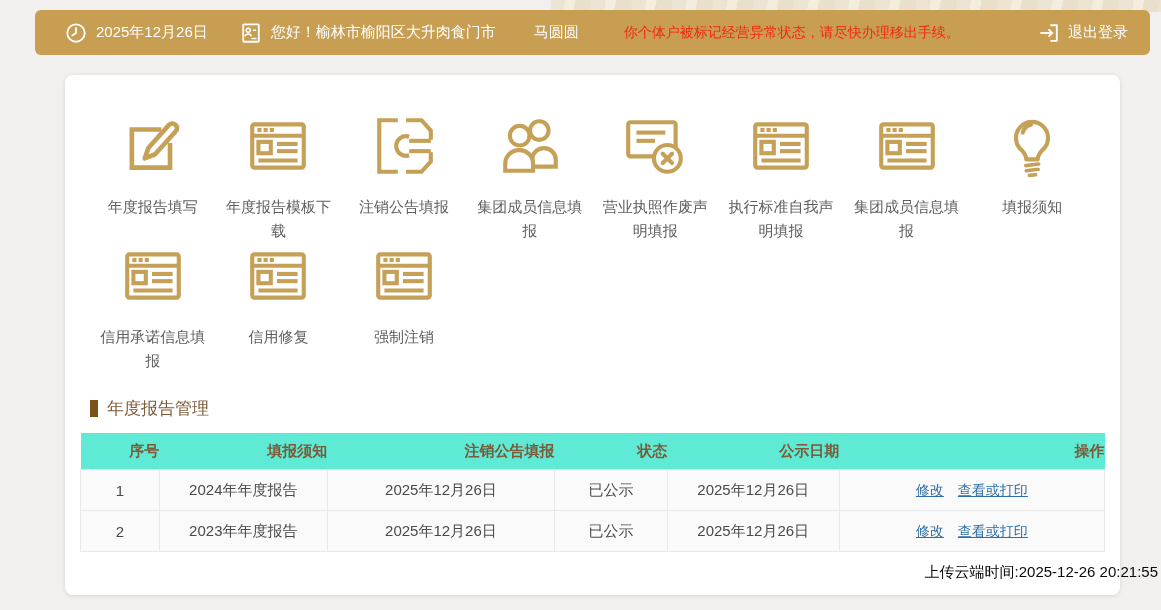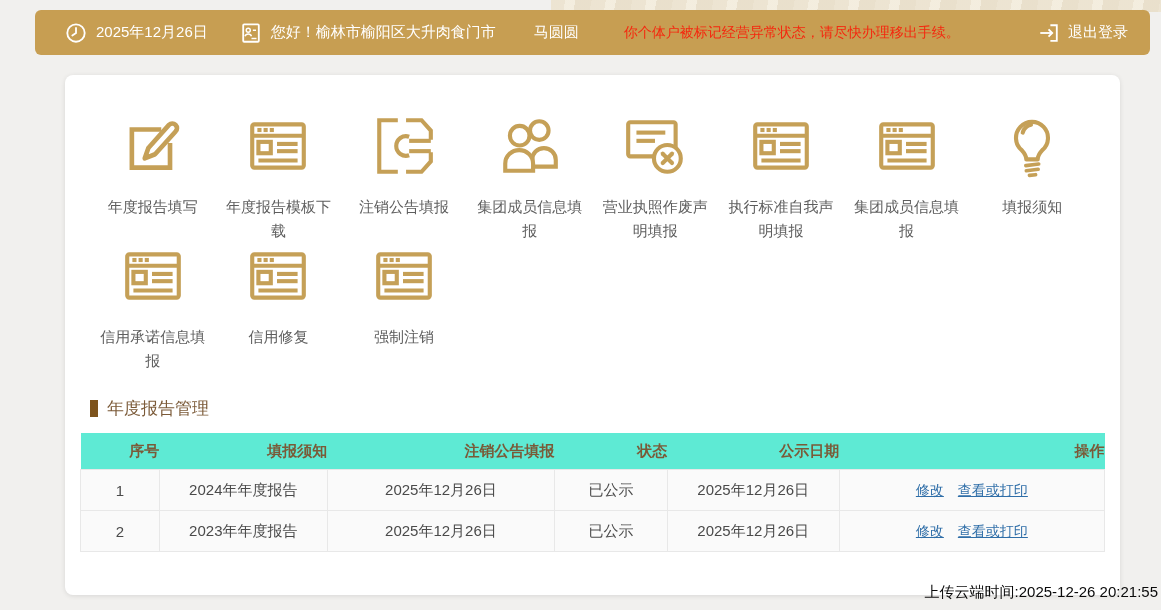--- a/index.html
+++ b/index.html
@@ -62,21 +62,21 @@
     text-align:right;
   }
   table.report td{
     background:#fafafa;color:#4a4a4a;height:40px;text-align:center;
     border:1px solid #e8e8e8;padding:0;
   }
   table.report a{
     color:#2f6ea8;text-decoration:underline;margin:0 7px;cursor:pointer;font-size:14px;
   }
   .upload-time{
-    position:absolute;right:3px;top:583px;font-size:15px;color:#0a0a0a;
+    position:absolute;right:3px;top:563px;font-size:15px;color:#0a0a0a;
   }
 </style>
 </head>
 <body>
 
 <div class="top-deco"></div>
 
 <div class="topbar">
   <div class="grp">
     <span class="ic">

